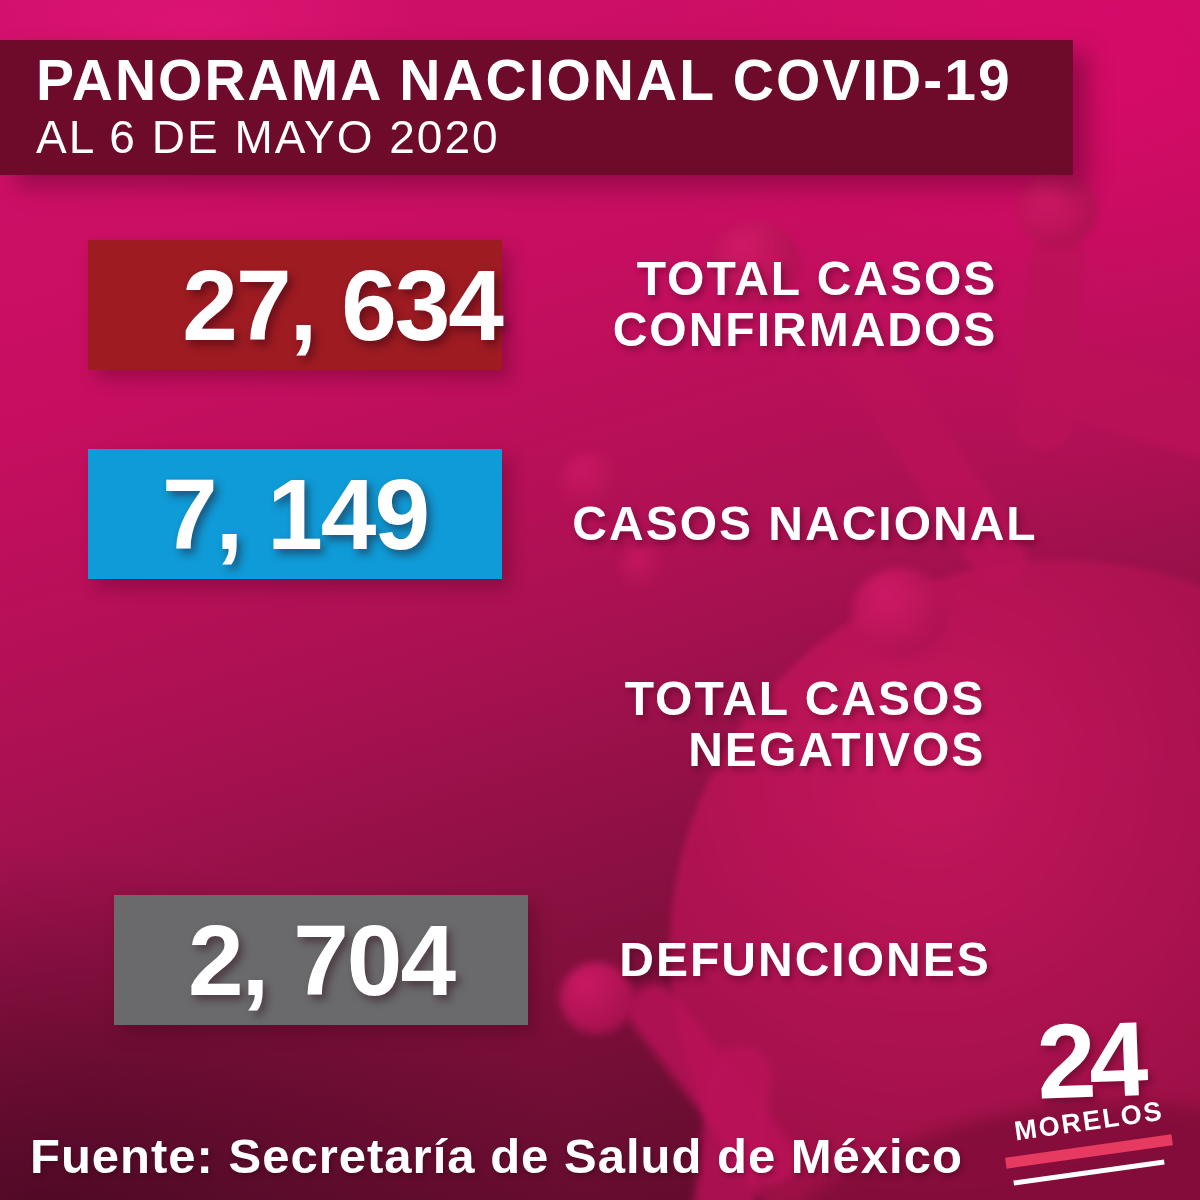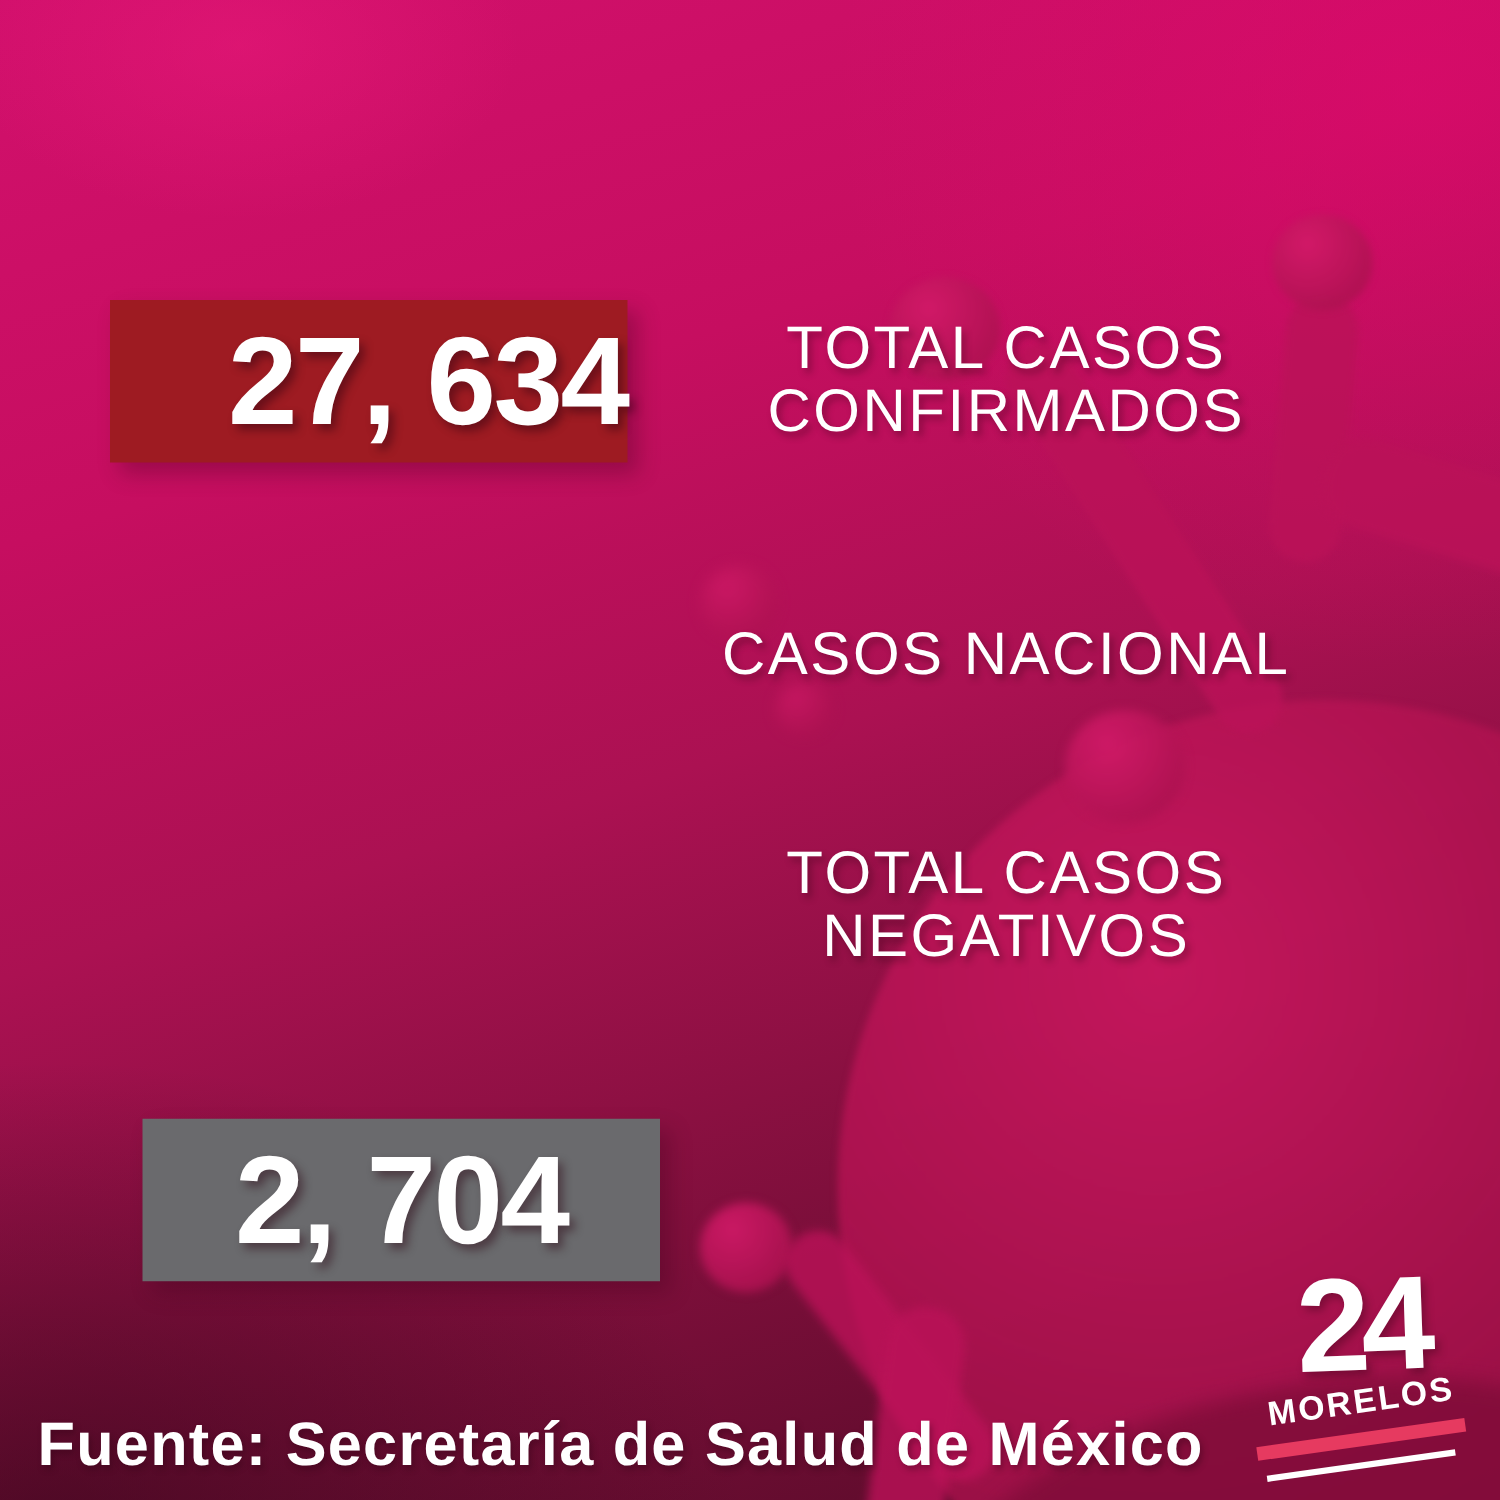--- a/index.html
+++ b/index.html
@@ -50,22 +50,22 @@
     position:absolute;left:88px;width:414px;height:130px;
     display:flex;align-items:center;justify-content:center;
     box-shadow:8px 9px 16px rgba(58,4,26,.30);
   }
   .value-box .value{
     font-size:100px;font-weight:800;letter-spacing:-2px;
     text-shadow:4px 5px 8px rgba(40,0,16,.45);white-space:nowrap;
   }
   .stat-label{
     position:absolute;left:545px;width:520px;height:130px;
-    display:flex;align-items:center;justify-content:center;text-align:center;
-    font-size:48px;font-weight:400;letter-spacing:2px;line-height:1.06;
+    display:flex;align-items:center;justify-content:center;text-align:right;
+    font-size:48px;font-weight:700;letter-spacing:2px;line-height:1.06;
     white-space:pre-line;text-shadow:3px 4px 6px rgba(40,0,16,.35);
   }
   #box-0{top:240px;justify-content:flex-end;} #label-0{top:240px;}
   #box-1{top:449px;} #label-1{top:459px;}
   #box-2{top:675px;} #label-2{top:660px;}
   #box-3{top:895px;margin-left:26px;} #label-3{top:895px;}
   
   .footer{
     position:absolute;left:30px;top:1128px;
     font-size:49px;font-weight:700;letter-spacing:1px;
@@ -98,35 +98,43 @@
     <div class="stalk st3"></div>
     <div class="knob kn3"></div>
     <div class="knob kn4"></div>
     <div class="knob kn5"></div>
     <div class="stalk st5"></div>
     <div class="stalk st6"></div>
     <div class="knob kn6"></div>
     <div class="v mass"></div>
   </div>
 
+  <header class="header-box" style="background-color: rgb(110, 11, 42);">
+    <div class="header-title">PANORAMA NACIONAL COVID-19</div>
+    <div class="header-subtitle">AL 6 DE MAYO 2020</div>
+  </header>
 
   <div class="value-box" id="box-0" style="background-color: rgb(158, 27, 34);">
     <span class="value">27, 634</span>
   </div>
   <div class="stat-label" id="label-0">TOTAL CASOS
 CONFIRMADOS</div>
 
+  <div class="value-box" id="box-1" style="background-color: rgb(15, 155, 215);">
+    <span class="value">7, 149</span>
+  </div>
   <div class="stat-label" id="label-1">CASOS NACIONAL</div>
 
   <div class="stat-label" id="label-2">TOTAL CASOS
 NEGATIVOS</div>
 
   <div class="value-box" id="box-3" style="background-color: rgb(106, 106, 109);">
     <span class="value">2, 704</span>
   </div>
+  <div class="stat-label" id="label-3">DEFUNCIONES</div>
 
   <footer class="footer">Fuente: Secretaría de Salud de México</footer>
 
   <div class="logo">
     <div class="logo-24">24</div>
     <div class="logo-morelos">MORELOS</div>
     <div class="logo-stripe-pink" style="background-color: rgb(230, 58, 96);"></div>
     <div class="logo-stripe-white"></div>
   </div>
 

